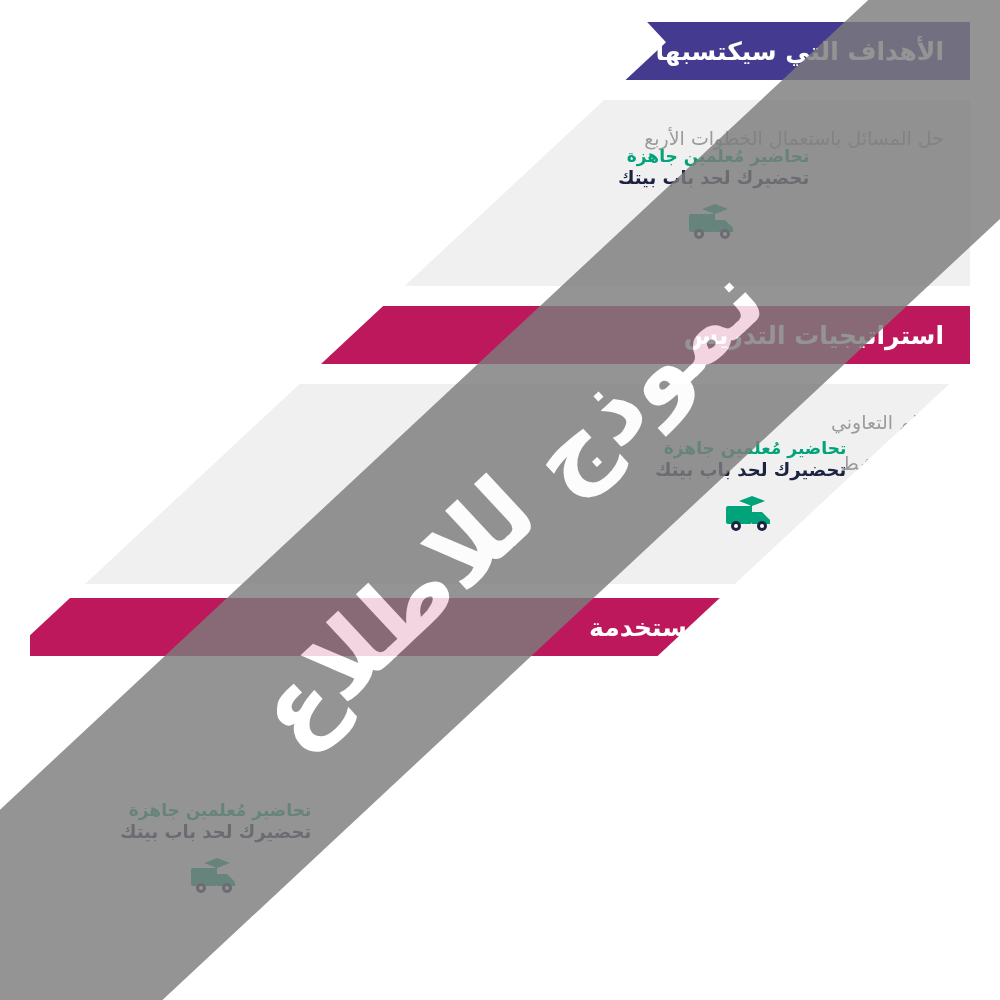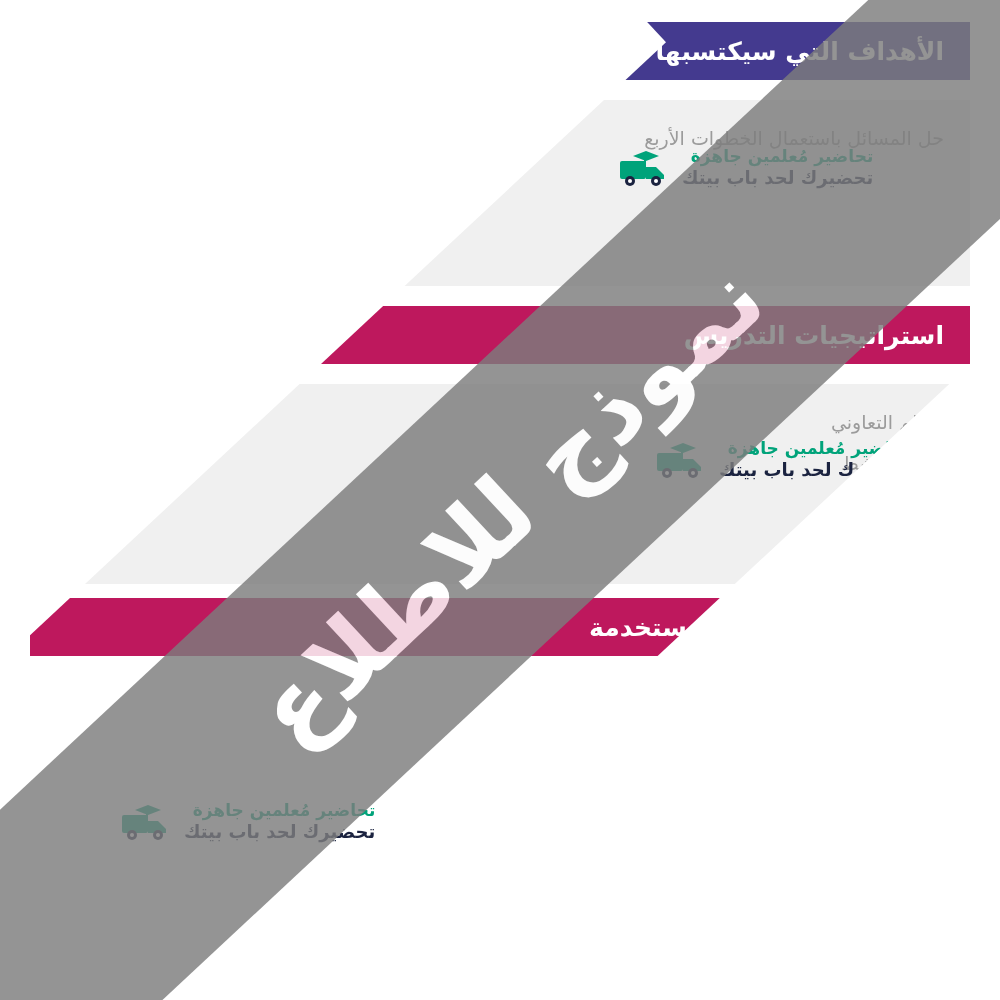--- a/index.html
+++ b/index.html
@@ -84,20 +84,21 @@
   .logo-line2 {
     color: #1b2340;
     font-size: 18px;
     font-weight: bold;
   }
   .logo-mark { width: 54px; height: 42px; flex: none; }
 
   .logo-float {
     position: absolute;
     z-index: 4;
+    flex-direction: column;
   }
   .logo-a { top: 146px; left: 618px; }
   .logo-b { top: 438px; left: 655px; }
   .logo-c { top: 800px; left: 120px; }
 
   
   .band {
     position: absolute;
     left: -270px;
     top: 380px;

